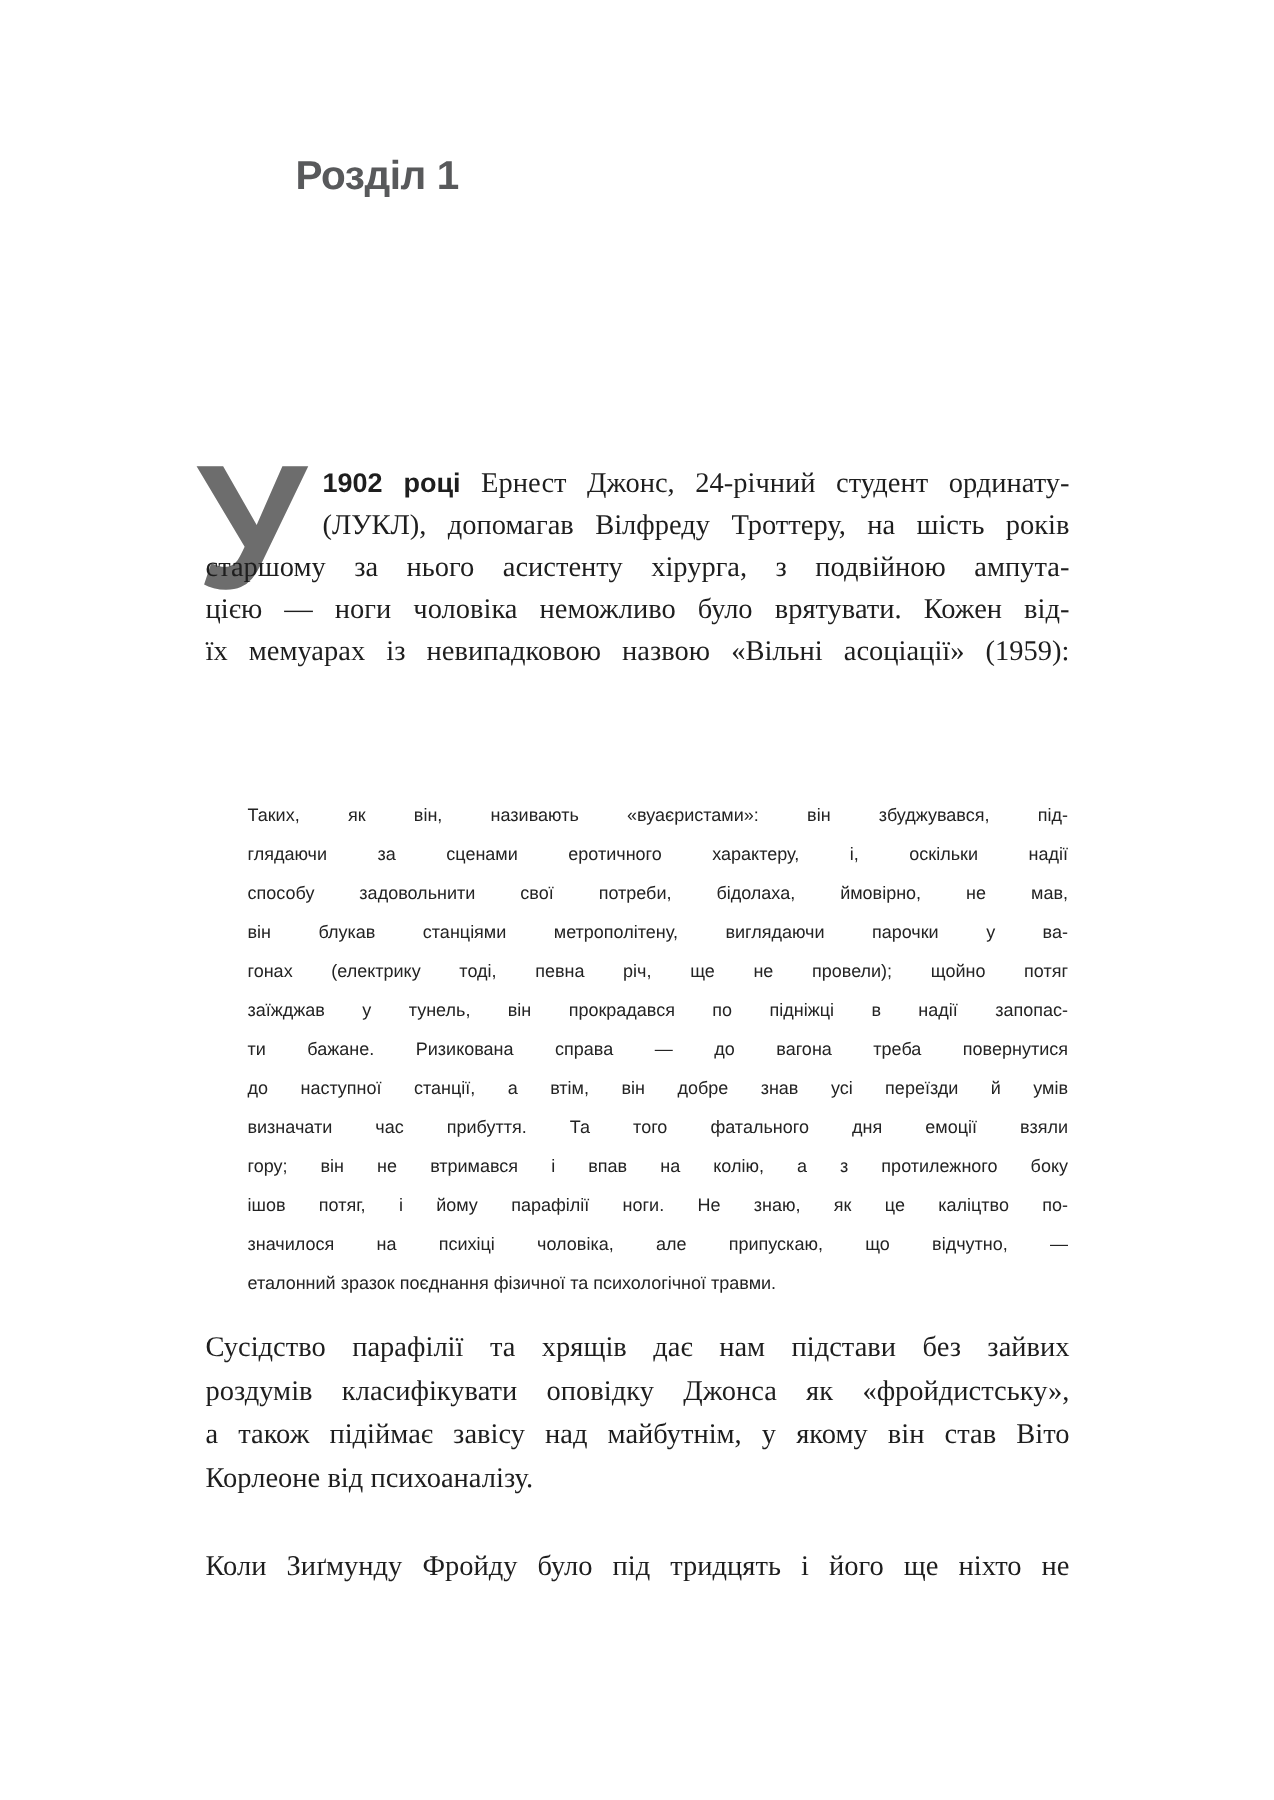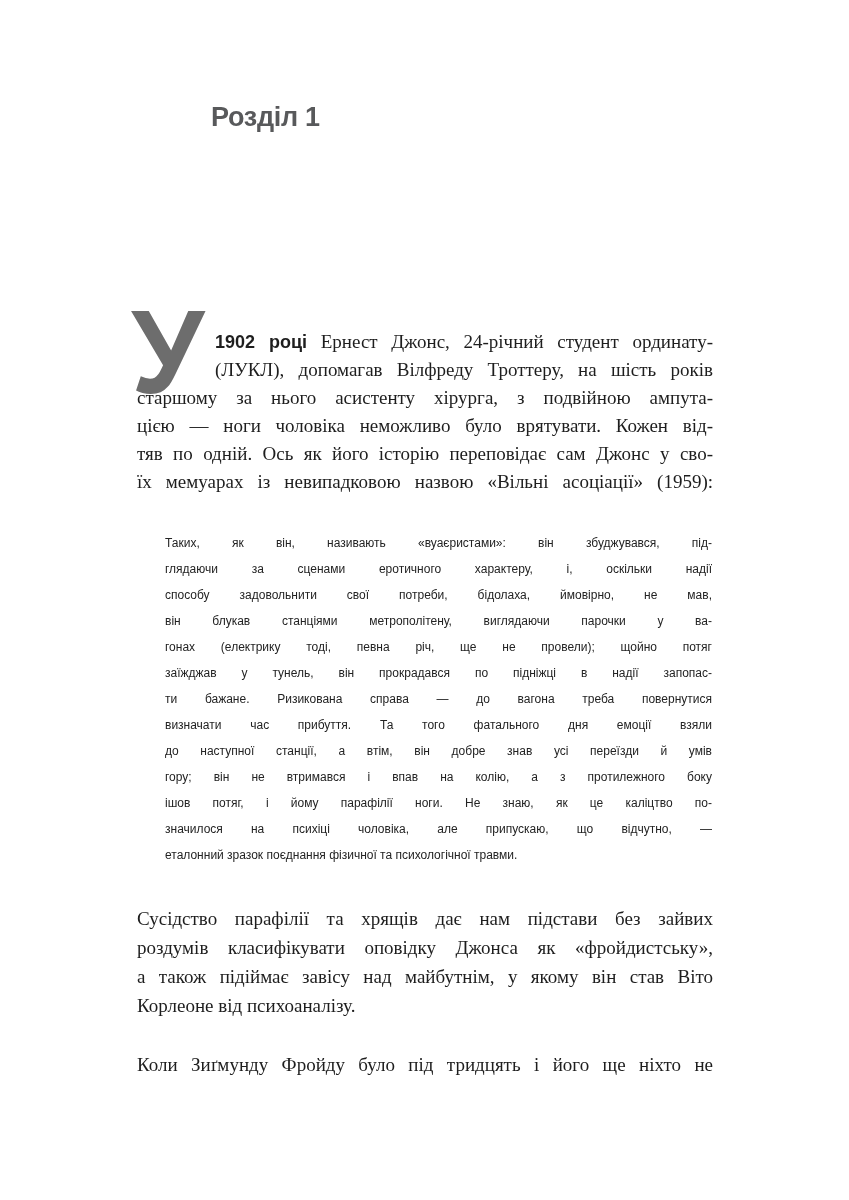--- a/index.html
+++ b/index.html
@@ -2,34 +2,34 @@
 <html><head>
 <meta charset="utf-8">
 <style>
   html,body{margin:0;padding:0;}
   body{
     width:849px;height:1200px;position:relative;
     background:#ffffff;overflow:hidden;
     font-family:"Liberation Serif",serif;
   }
   .chapter-heading{
-    position:absolute;left:211px;top:100px;
+    position:absolute;left:197px;top:100px;
     font-family:"Liberation Sans",sans-serif;
     font-weight:700;font-size:27px;line-height:34px;
     color:#58595b;letter-spacing:-0.3px;
   }
   .drop-cap{
     position:absolute;left:131px;top:293px;
     font-family:"Liberation Sans",sans-serif;
     font-weight:700;font-size:118px;line-height:118px;
     color:#6d6d6d;
   }
   .para{
     position:absolute;left:137px;width:576px;
-    font-size:19px;line-height:28px;color:#1e1e1e;margin-top:20px;
+    font-size:19px;line-height:28px;color:#1e1e1e;
   }
   #para1{top:308px;}
   #para2{top:884px;line-height:29px;}
   #para3{top:1030px;line-height:29px;}
   #quote{
     position:absolute;left:165px;top:530px;width:547px;
     font-family:"Liberation Sans",sans-serif;
     font-size:12px;line-height:26px;color:#232323;
   }
   .ln{text-align:justify;text-align-last:justify;white-space:normal;}
@@ -46,34 +46,33 @@
 
 <div class="chapter-heading">Розділ 1</div>
 
 <div class="drop-cap">У</div>
 
 <div id="para1" class="para">
     <div class="ln ind"><span class="seg-b">1902 році</span><span> Ернест Джонс, 24-річний студент ординату-</span></div>
     <div class="ln ind"><span>(ЛУКЛ), допомагав Вілфреду Троттеру, на шість років</span></div>
     <div class="ln"><span>старшому за нього асистенту хірурга, з подвійною ампута-</span></div>
     <div class="ln"><span>цією — ноги чоловіка неможливо було врятувати. Кожен від-</span></div>
-    <div class="ln"><span>тяв по одній. Ось як його історію переповідає сам Джонс у сво-</span></div>
     <div class="ln"><span>їх мемуарах із невипадковою назвою «Вільні асоціації» (1959):</span></div>
   </div>
 
 <div id="quote">
     <div class="ln"><span>Таких, як він, називають «вуаєристами»: він збуджувався, під-</span></div>
     <div class="ln"><span>глядаючи за сценами еротичного характеру, і, оскільки надії</span></div>
     <div class="ln"><span>способу задовольнити свої потреби, бідолаха, ймовірно, не мав,</span></div>
     <div class="ln"><span>він блукав станціями метрополітену, виглядаючи парочки у ва-</span></div>
     <div class="ln"><span>гонах (електрику тоді, певна річ, ще не провели); щойно потяг</span></div>
     <div class="ln"><span>заїжджав у тунель, він прокрадався по підніжці в надії запопас-</span></div>
     <div class="ln"><span>ти бажане. Ризикована справа — до вагона треба повернутися</span></div>
+    <div class="ln"><span>до наступної станції, а втім, він добре знав усі переїзди й умів</span></div>
     <div class="ln"><span>визначати час прибуття. Та того фатального дня емоції взяли</span></div>
-    <div class="ln"><span>до наступної станції, а втім, він добре знав усі переїзди й умів</span></div>
     <div class="ln"><span>гору; він не втримався і впав на колію, а з протилежного боку</span></div>
     <div class="ln"><span>ішов потяг, і йому парафілії ноги. Не знаю, як це каліцтво по-</span></div>
     <div class="ln"><span>значилося на психіці чоловіка, але припускаю, що відчутно, —</span></div>
     <div class="ln rag"><span>еталонний зразок поєднання фізичної та психологічної травми.</span></div>
   </div>
 
 <div id="para2" class="para">
     <div class="ln"><span>Сусідство парафілії та хрящів дає нам підстави без зайвих</span></div>
     <div class="ln"><span>роздумів класифікувати оповідку Джонса як «фройдистську»,</span></div>
     <div class="ln"><span>а також підіймає завісу над майбутнім, у якому він став </span><span class="seg-i">Віто</span></div>

